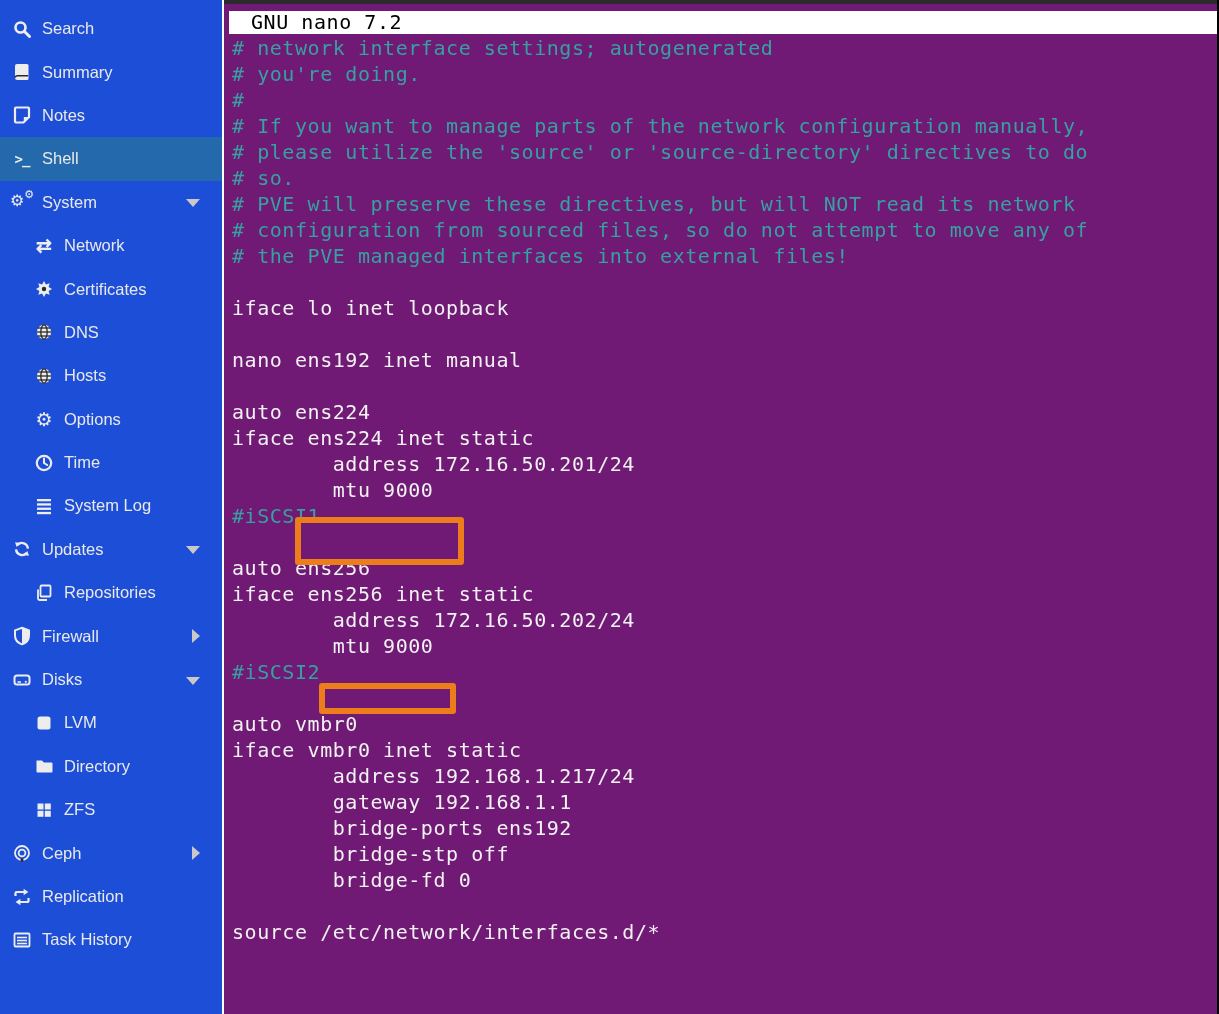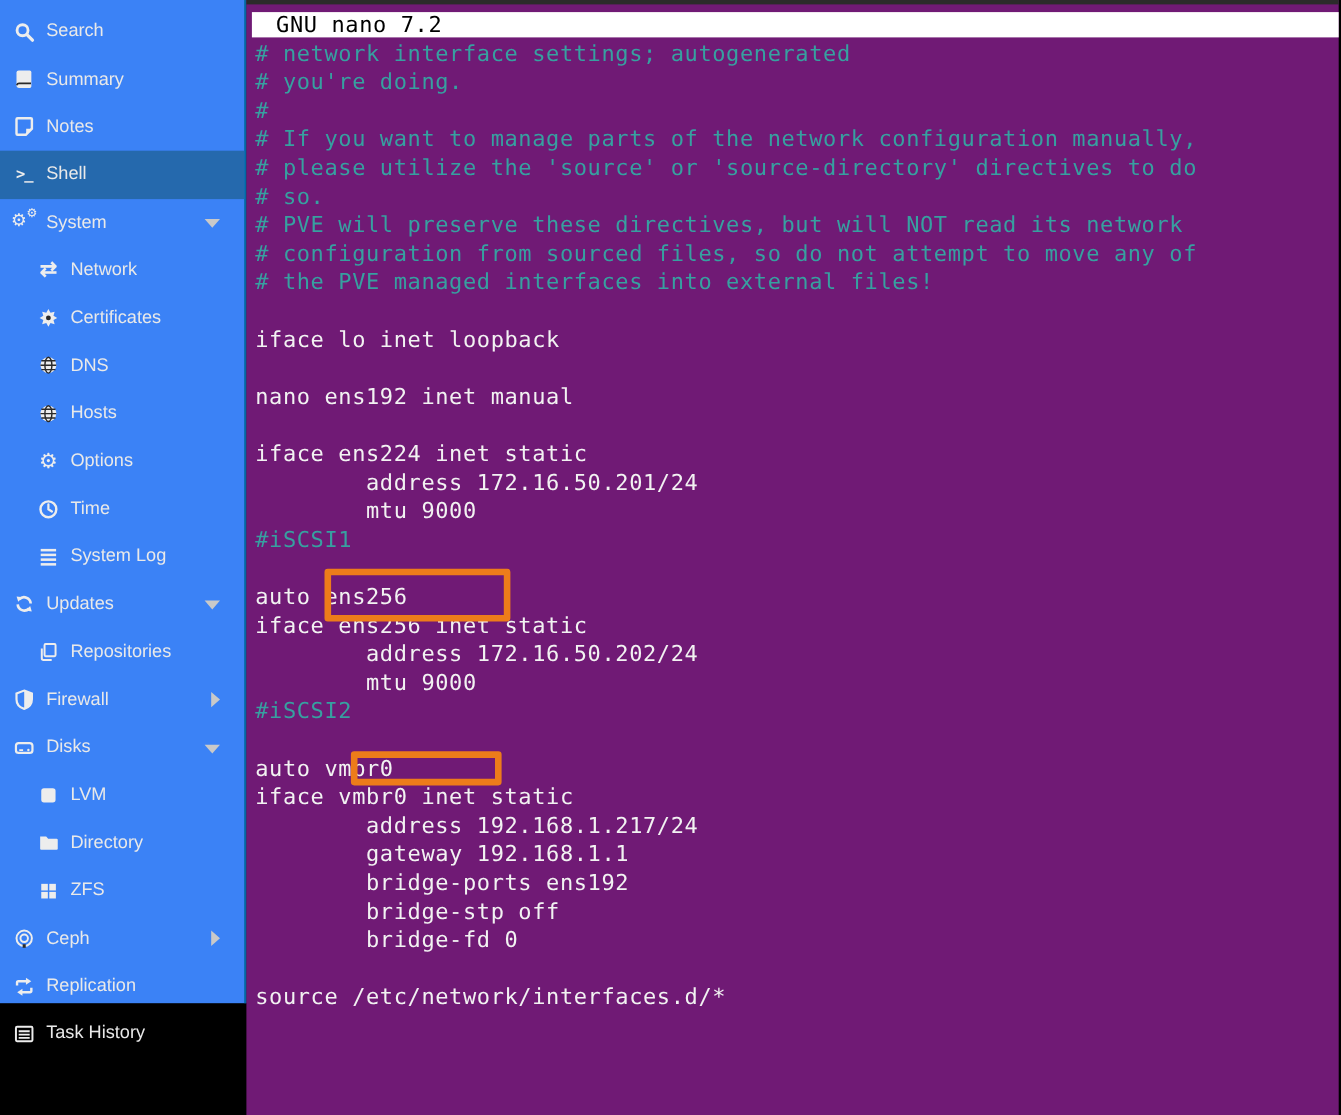--- a/index.html
+++ b/index.html
@@ -3,22 +3,22 @@
 <meta charset="utf-8">
 <style>
   * { margin:0; padding:0; box-sizing:border-box; }
   html,body { width:1219px; height:1014px; overflow:hidden; background:#000; }
   body { font-family:"Liberation Sans", sans-serif; }
 
   .app { display:flex; width:1219px; height:1014px; }
 
   
   .sidebar {
-    width:224px; height:912px; flex:0 0 224px;
-    background:#3b82f6; border-right:2px solid #0369a1;
+    width:224px; height:1014px; flex:0 0 224px;
+    background:#1d4ed8; border-right:2px solid #ffffff;
     padding-top:7px; position:relative;
   }
   .side-item {
     height:43.4px; display:flex; align-items:center;
     padding-left:10px; position:relative; cursor:pointer;
     color:#e9e9e9; font-size:16.5px;
   }
   .side-item.indent { padding-left:32px; }
   .side-item.selected { background:#2569ad; }
   .side-item .icon {
@@ -296,20 +296,21 @@
         <div class="tline comment"># please utilize the 'source' or 'source-directory' directives to do</div>
         <div class="tline comment"># so.</div>
         <div class="tline comment"># PVE will preserve these directives, but will NOT read its network</div>
         <div class="tline comment"># configuration from sourced files, so do not attempt to move any of</div>
         <div class="tline comment"># the PVE managed interfaces into external files!</div>
         <div class="tline"></div>
         <div class="tline">iface lo inet loopback</div>
         <div class="tline"></div>
         <div class="tline">nano ens192 inet manual</div>
         <div class="tline"></div>
+        <div class="tline">auto ens224</div>
         <div class="tline">iface ens224 inet static</div>
         <div class="tline">        address 172.16.50.201/24</div>
         <div class="tline">        mtu 9000</div>
         <div class="tline comment">#iSCSI1</div>
         <div class="tline"></div>
         <div class="tline">auto ens256</div>
         <div class="tline">iface ens256 inet static</div>
         <div class="tline">        address 172.16.50.202/24</div>
         <div class="tline">        mtu 9000</div>
         <div class="tline comment">#iSCSI2</div>

